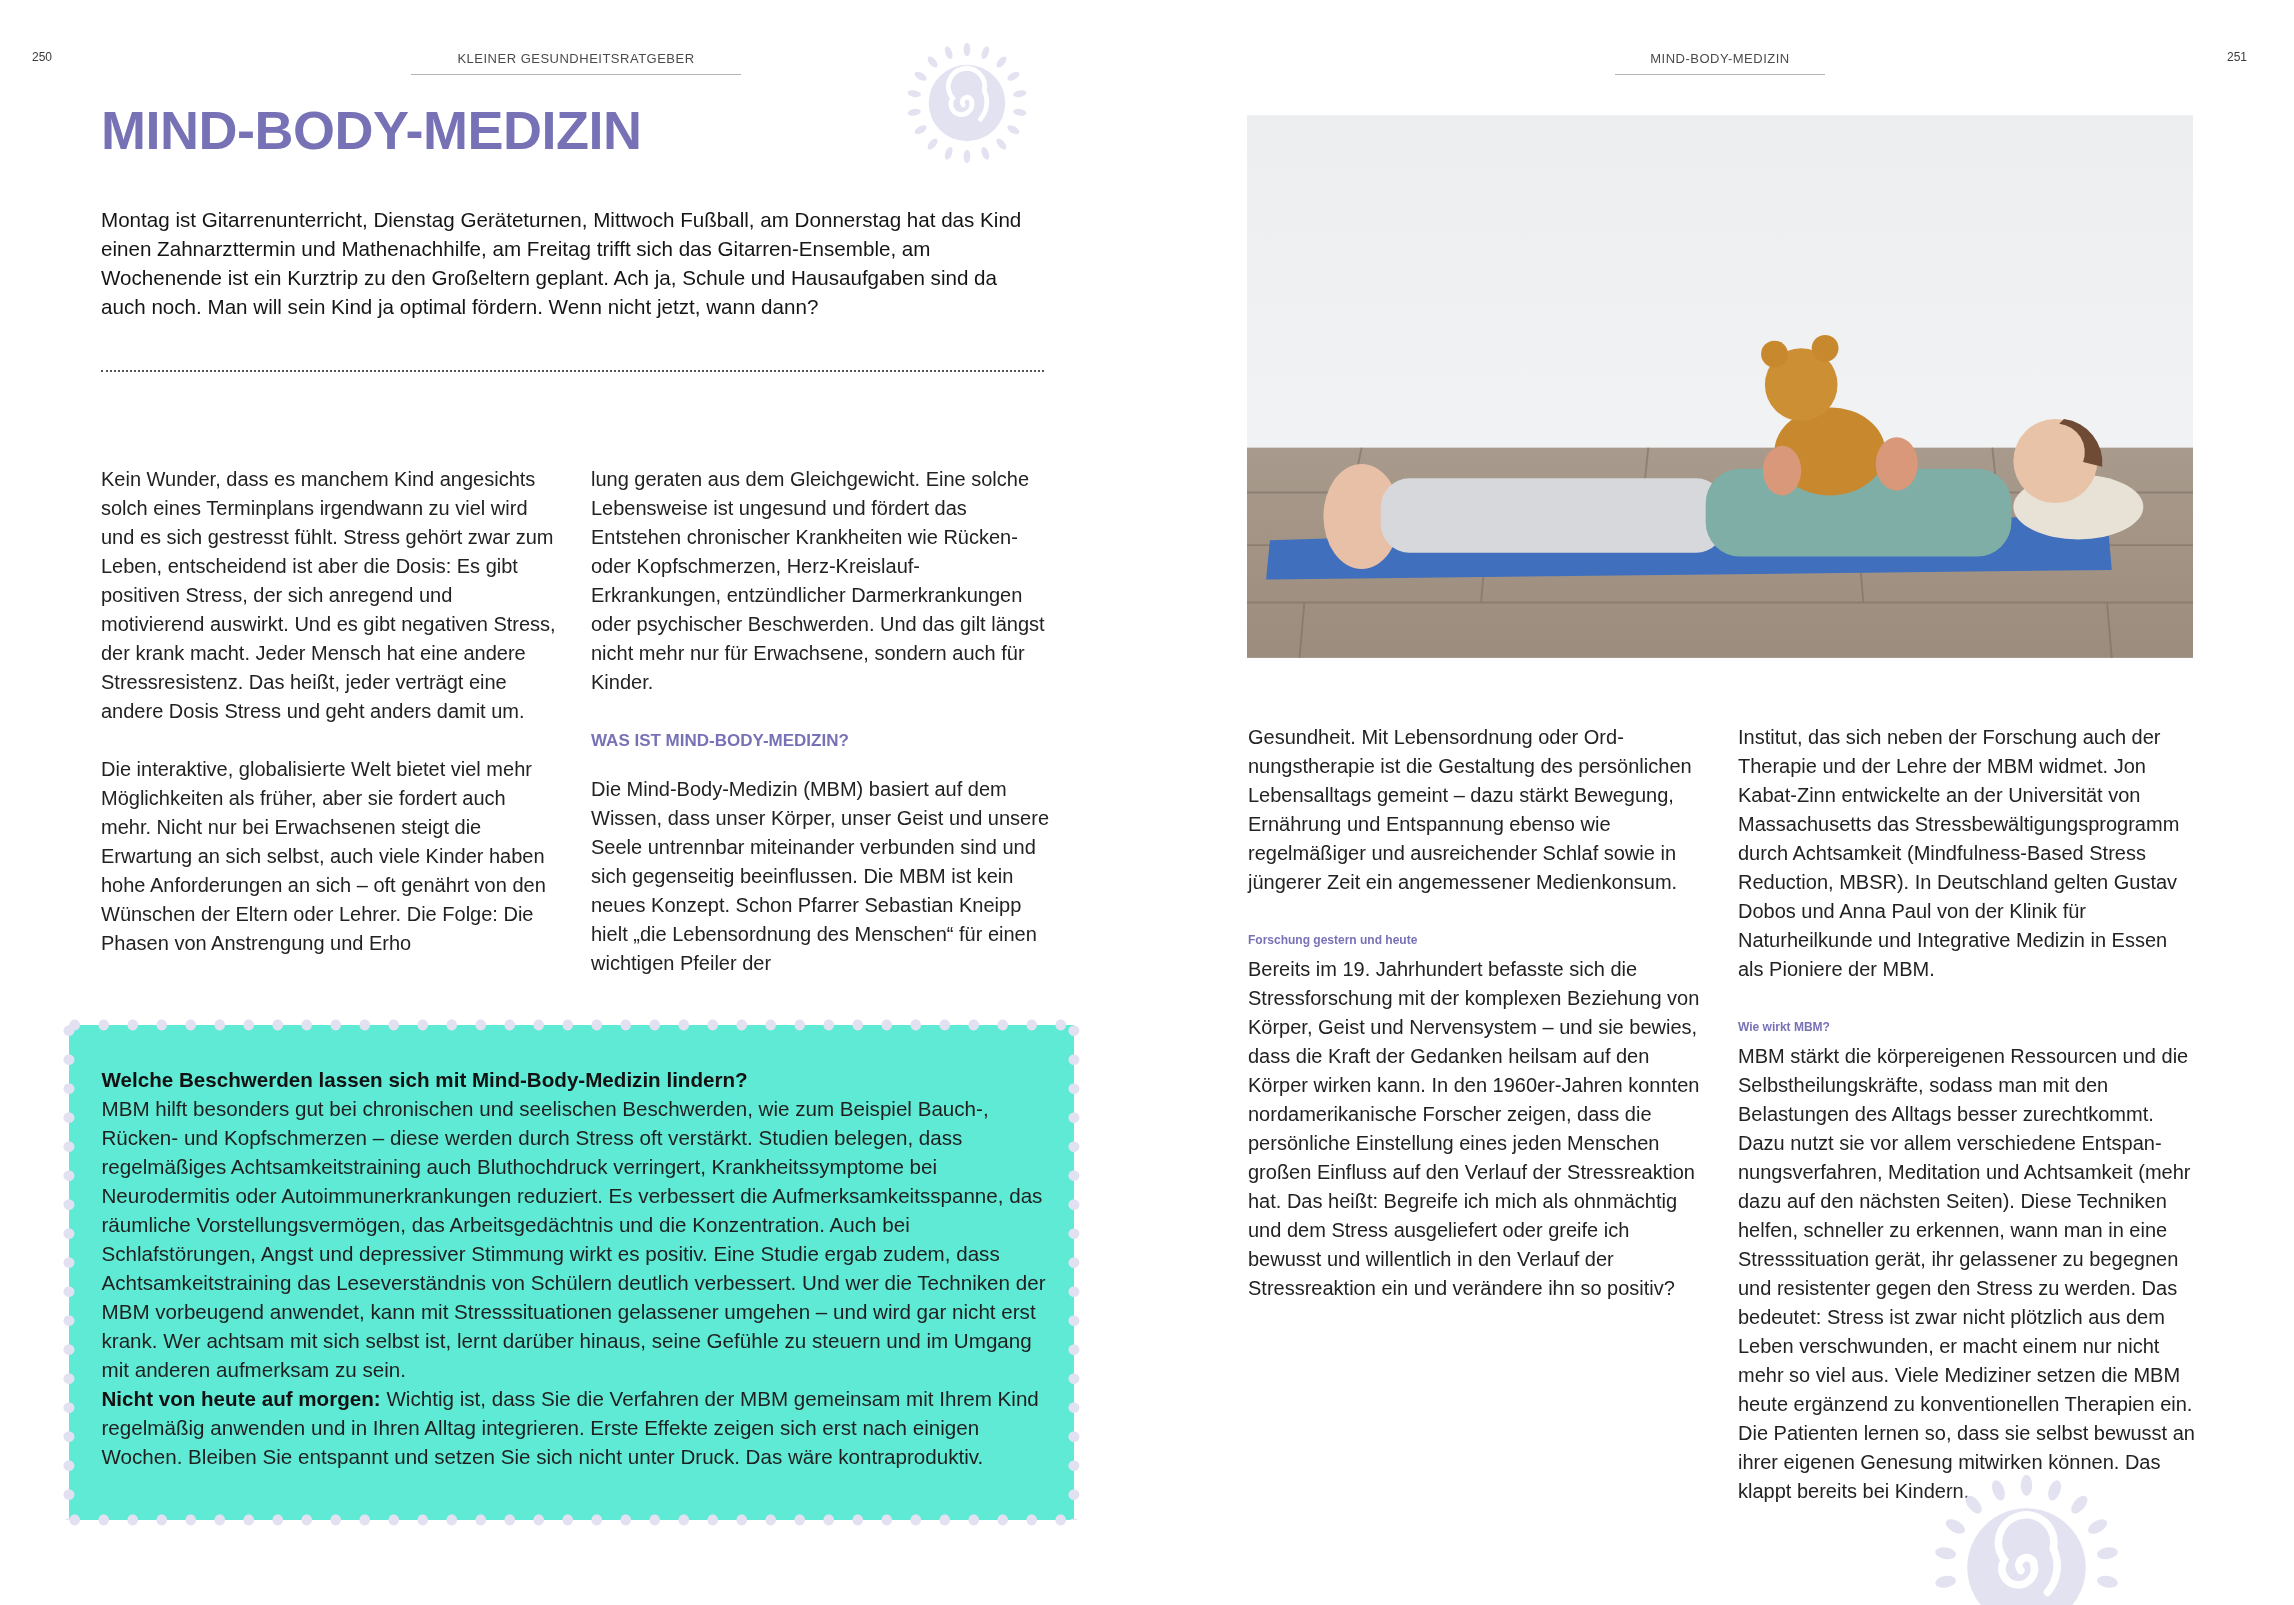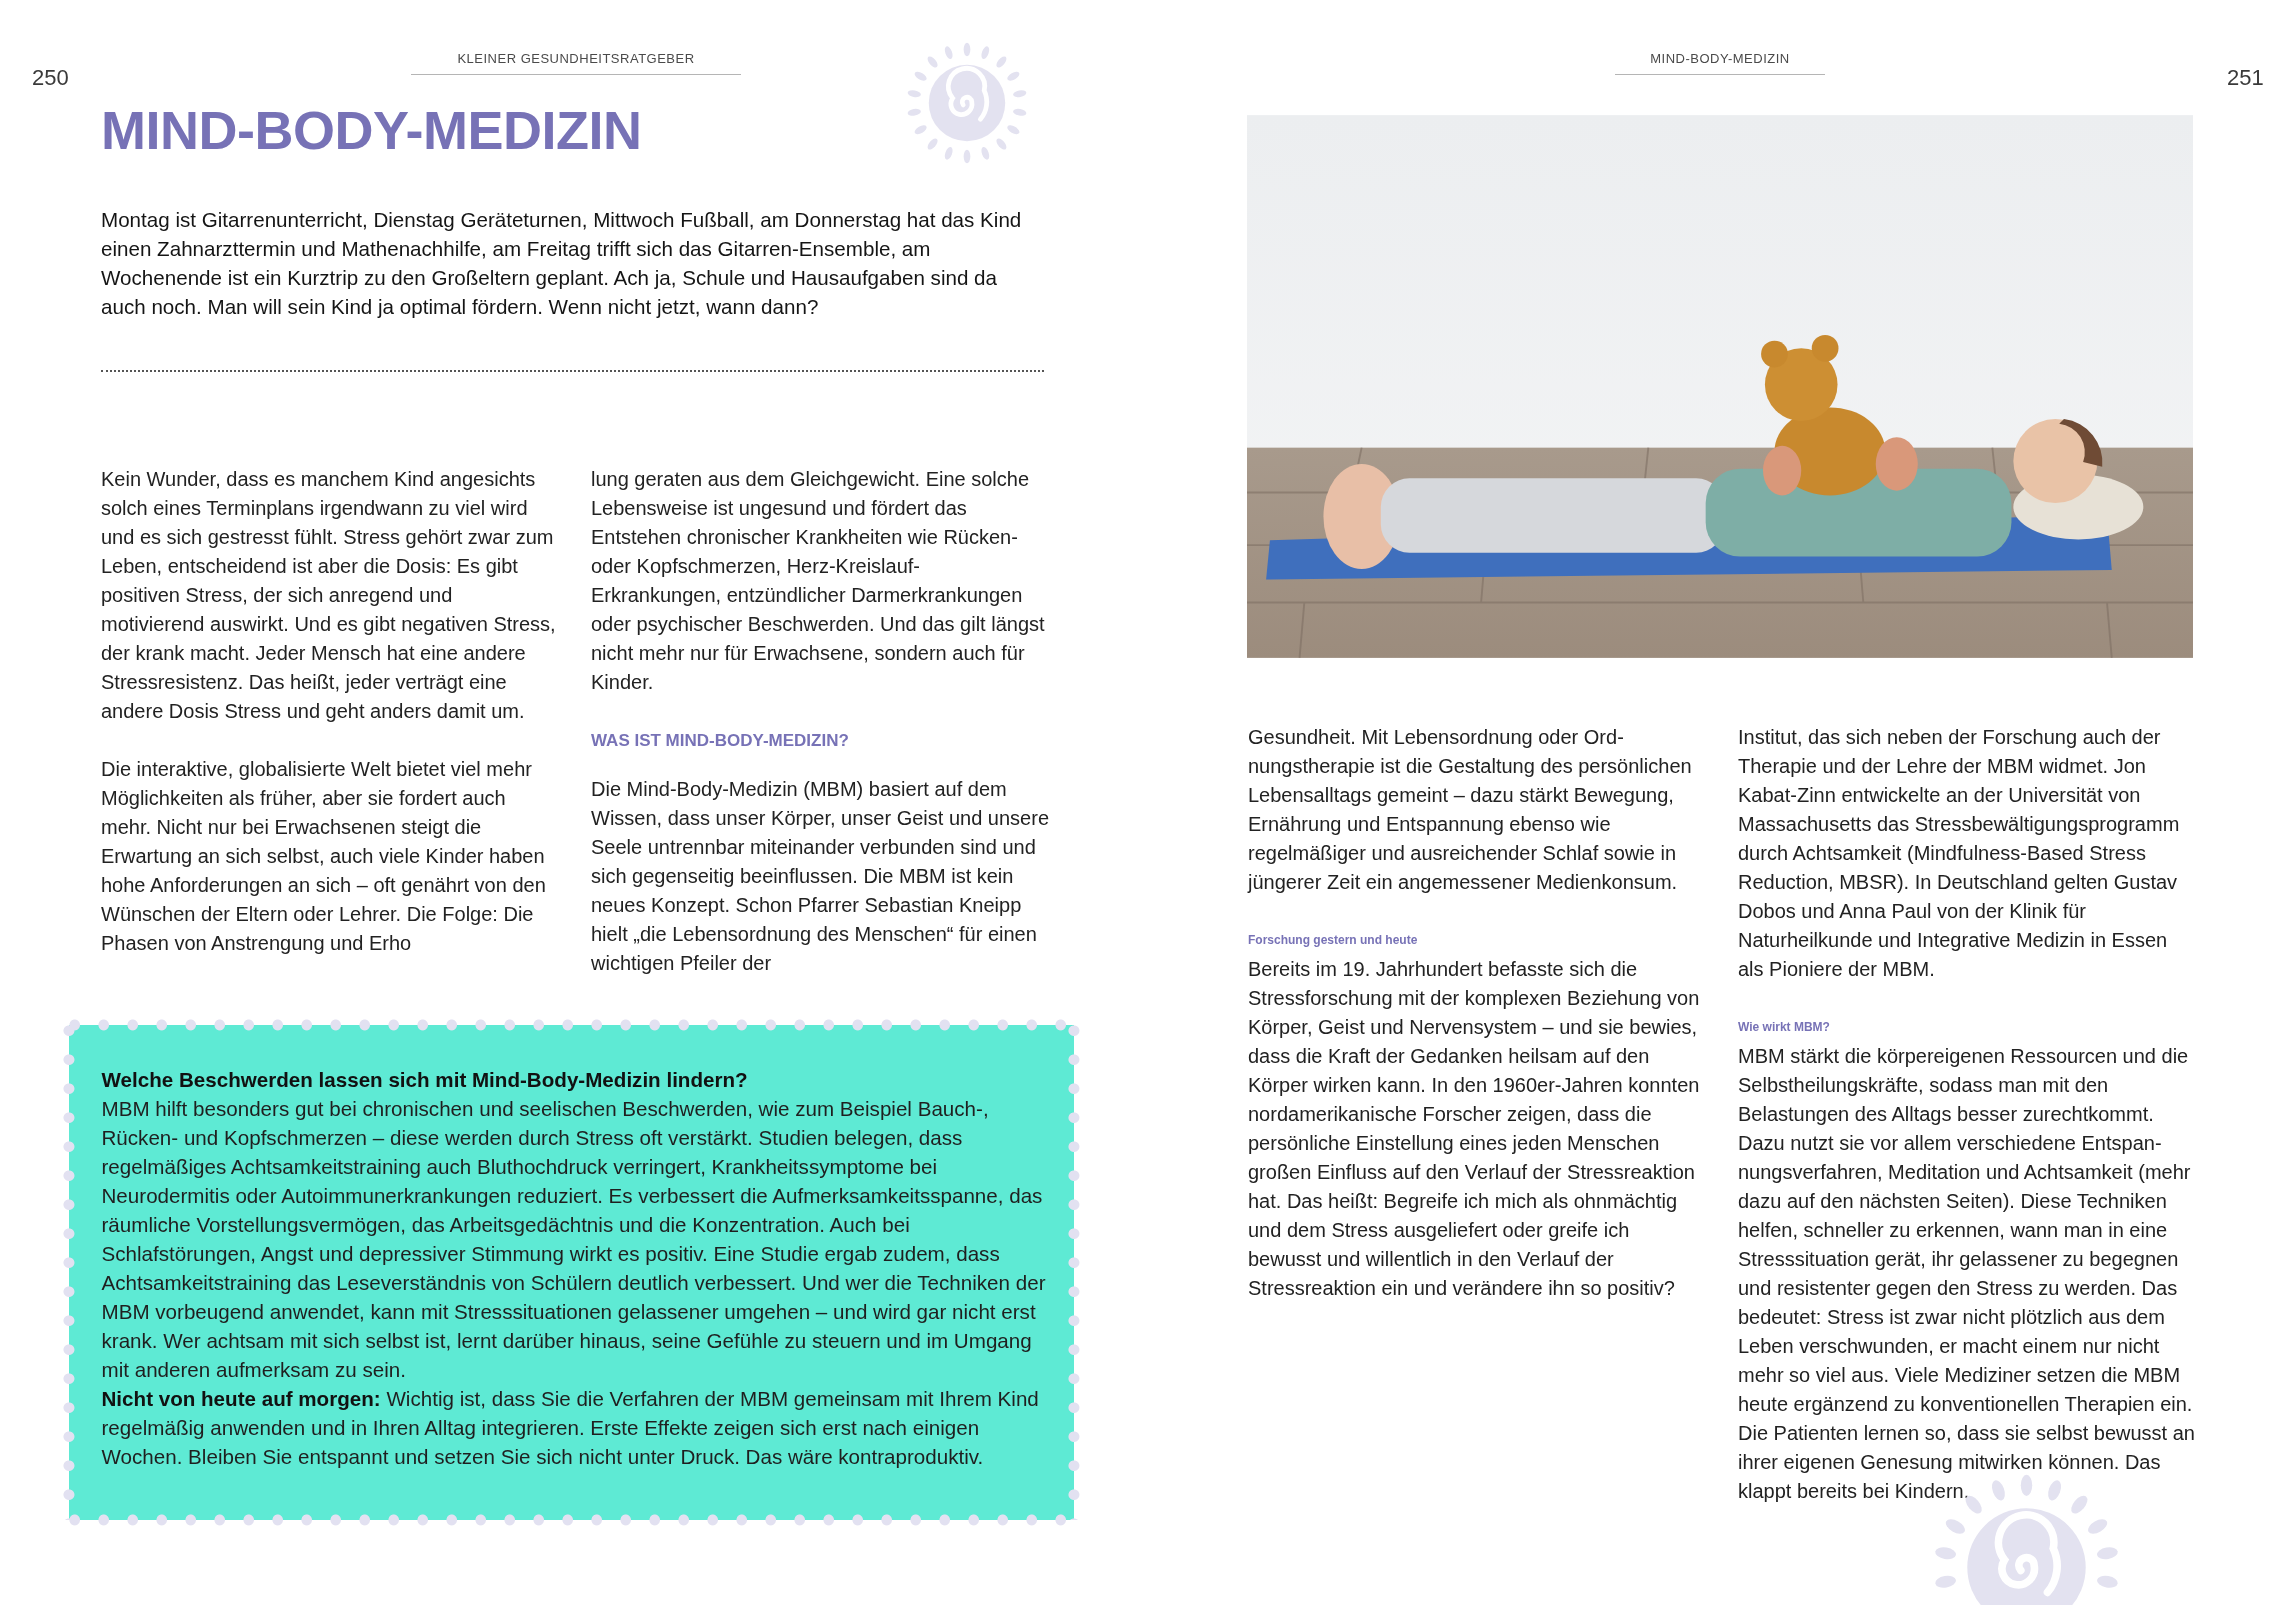--- a/index.html
+++ b/index.html
@@ -1,19 +1,19 @@
 <!DOCTYPE html>
 <html><head>
 <meta charset="utf-8">
 <style>
   html, body { margin:0; padding:0; background:#ffffff; }
   body { width:2294px; height:1606px; position:relative; overflow:hidden;
          font-family:"Liberation Sans", sans-serif; color:#1f1f1f; }
   .abs { position:absolute; }
-  .pagenum { font-size:22px; color:#3a3a3a; top:65px; }
+  .pagenum { font-size:12px; color:#3a3a3a; top:50px; }
   .runhead { font-size:13px; letter-spacing:0.5px; color:#4a4a4a; top:51px; text-align:center;
              border-bottom:1.9px solid #b5b5b5; padding-bottom:7.6px; }
   .title { left:101px; top:99px; font-size:54px; font-weight:bold; color:#7772b6; letter-spacing:-0.5px; margin:0; }
   .intro { left:101px; top:205px; width:946px; font-size:20.6px; line-height:29px; color:#151515; margin:0; }
   .dots { left:101px; top:370px; width:943px; height:0; border-top:2.9px dotted #555; }
   .col { font-size:20px; line-height:29px; color:#222; width:459px; }
   .col p { margin:0 0 29px 0; }
   .col p.tight { margin:0; }
   .h-upper { color:#7772b6; font-weight:bold; font-size:17px; margin:0 0 20px 0; line-height:29px; }
   .h-sub { color:#7772b6; font-weight:bold; font-size:12px; margin:0; line-height:29px; }

